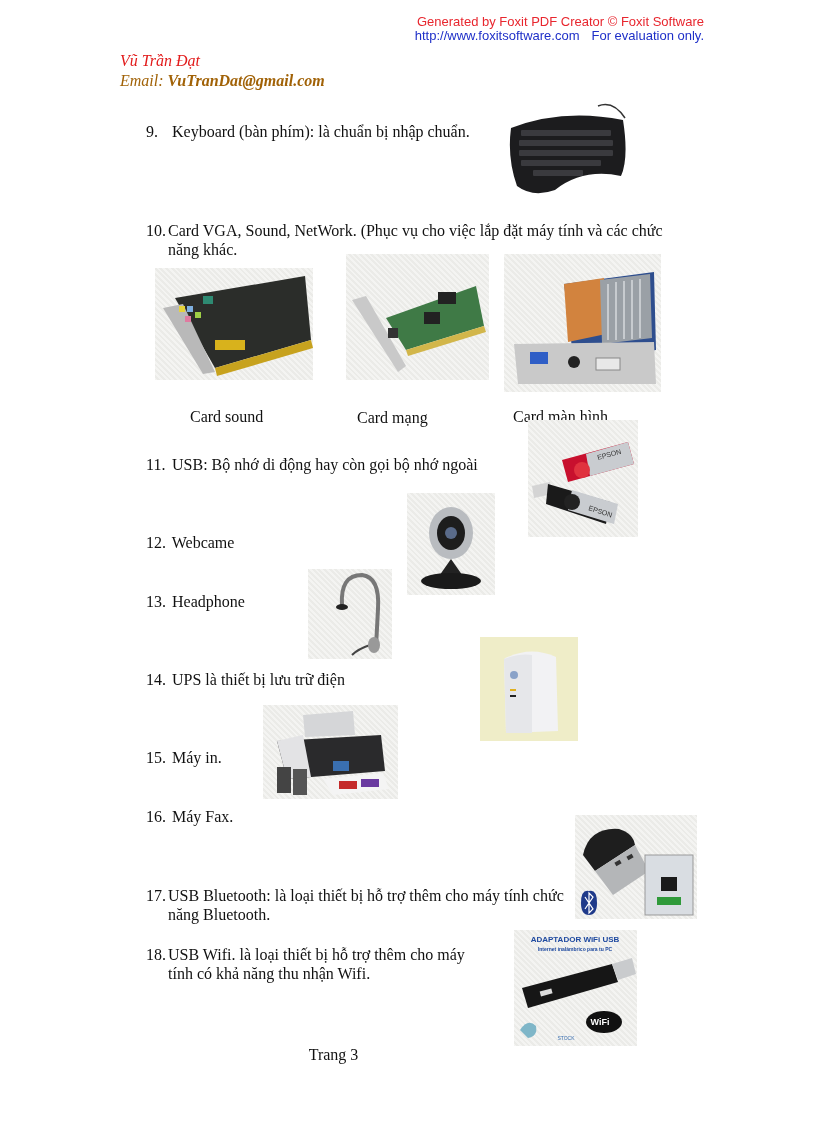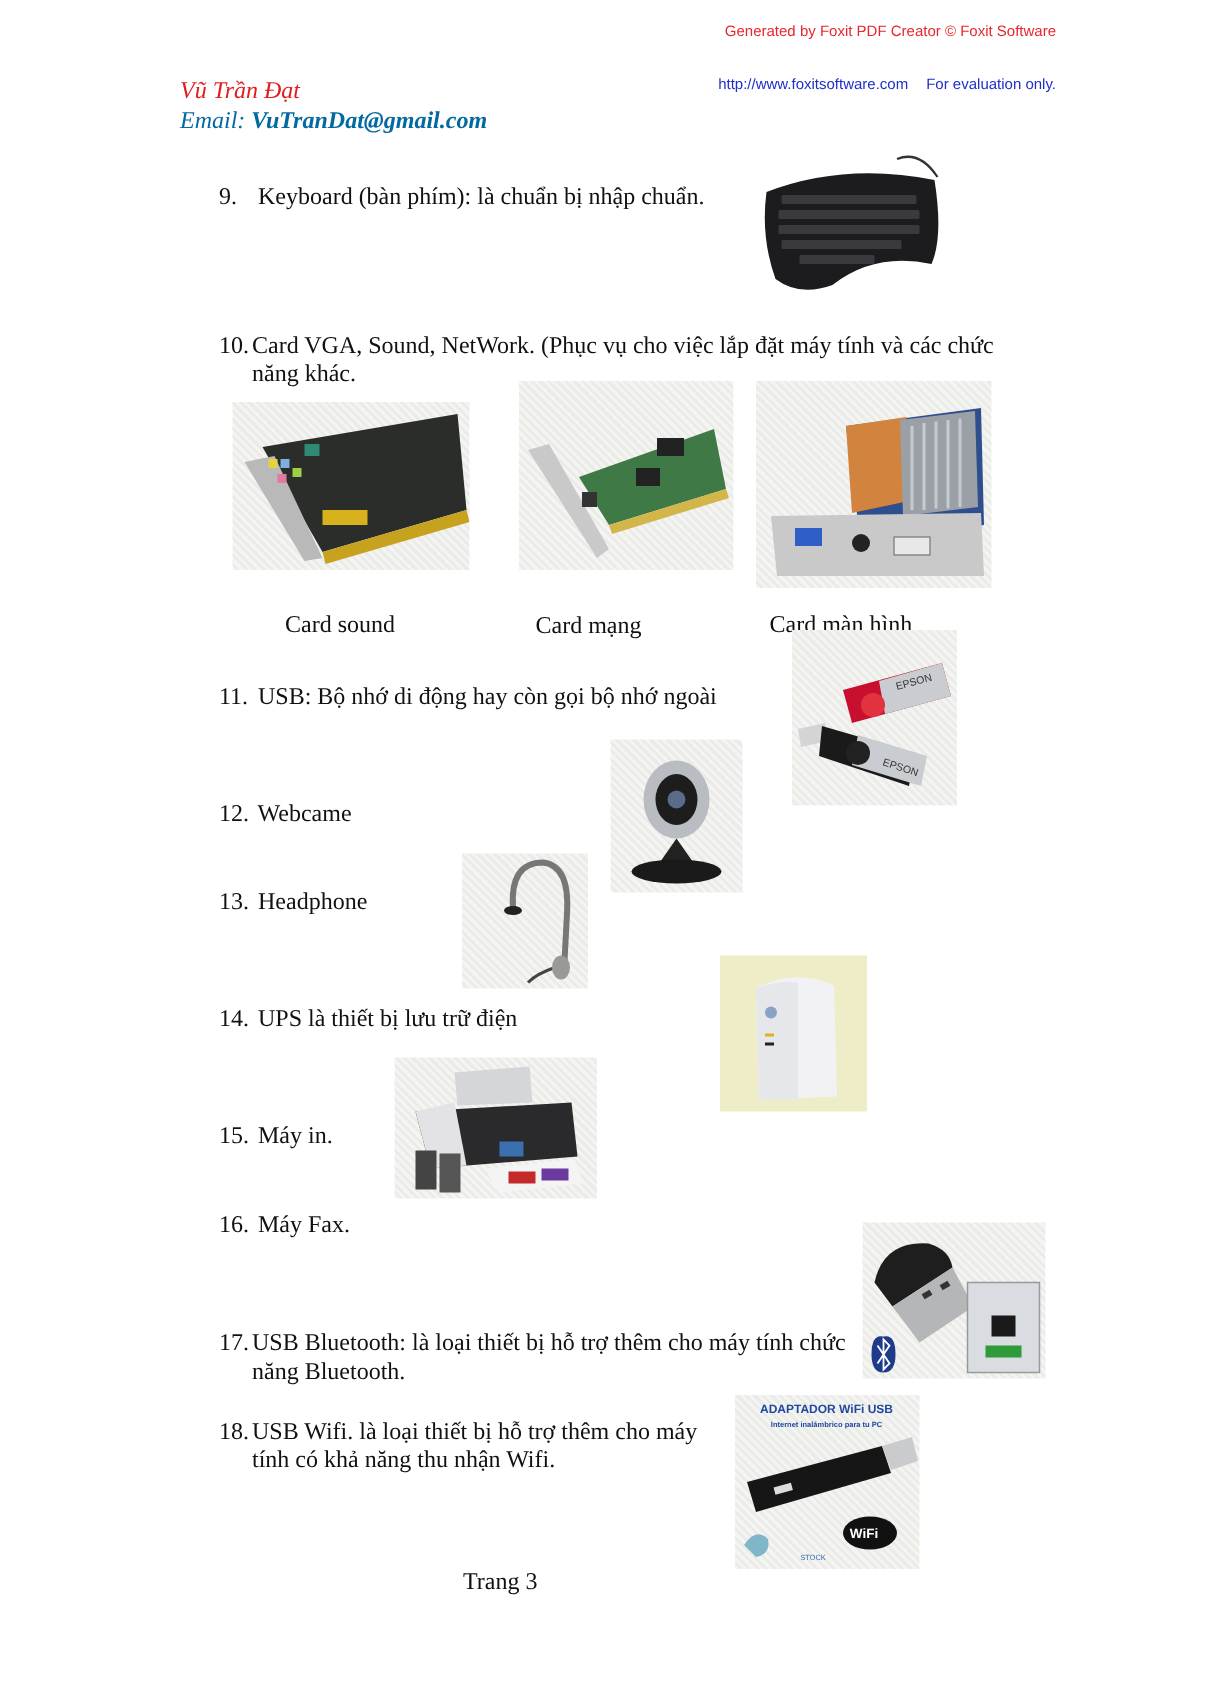--- a/index.html
+++ b/index.html
@@ -1,26 +1,26 @@
 <!DOCTYPE html>
 <html><head>
 <meta charset="utf-8">
 <style>
   html, body { margin: 0; padding: 0; background: #ffffff; }
   body { width: 816px; height: 1123px; position: relative; overflow: hidden;
          font-family: "Liberation Serif", "DejaVu Serif", serif; color: #111; }
   .abs { position: absolute; }
   .watermark { right: 112px; top: 15px; text-align: right;
-               font-family: "Liberation Sans", "DejaVu Sans", sans-serif; font-size: 10px; line-height: 14px; }
+               font-family: "Liberation Sans", "DejaVu Sans", sans-serif; font-size: 13px; line-height: 14px; }
   .wm-line1 { color: #e8262e; white-space: nowrap; }
-  .wm-line2 { color: #1e2fc8; white-space: nowrap; margin-top: 21px; }
+  .wm-line2 { color: #1e2fc8; white-space: nowrap; }
   .wm-line2 .gap { display: inline-block; width: 12px; }
   .author { left: 120px; top: 51px; font-style: italic; font-size: 16px; line-height: 20px; }
   .author-name { color: #e21b1b; }
-  .author-email { color: #0369a1; }
+  .author-email { color: #a16207; }
   .author-email b { font-weight: bold; }
   .item { font-size: 16px; line-height: 19px; white-space: nowrap; }
   .item .num { display: inline-block; width: 22px; }
   .indent { padding-left: 22px; }
   .caption { font-size: 16px; line-height: 19px; white-space: nowrap; margin-top: 18px; }
   .pic { background: repeating-linear-gradient(45deg, #f4f4f2 0 2px, #ebebe8 2px 4px); overflow: hidden; }
   .footer { left: 0; width: 667px; top: 1046px; text-align: center; font-size: 16px; }
 </style>
 </head>
 <body>
@@ -208,21 +208,21 @@
     <rect x="82" y="82" width="24" height="8" fill="#2f9a3a"></rect>
     <path d="M14 76 Q22 74 22 88 Q22 100 14 100 Q6 100 6 88 Q6 74 14 76 Z" fill="#1f3a8a"></path>
     <path d="M10 82 L18 94 L14 98 L14 78 L18 82 L10 94" stroke="#fff" stroke-width="1.2" fill="none"></path>
   </svg>
 </div>
 
 <div class="abs item" style="left:146px; top:945px;">
   <div><span class="num">18.</span><span>USB Wifi. là loại thiết bị hỗ trợ thêm cho máy</span></div>
   <div class="indent">tính có khả năng thu nhận Wifi.</div>
 </div>
-<div class="abs pic" style="left:490px; top:930px; width:123px; height:116px;">
+<div class="abs pic" style="left:514px; top:930px; width:123px; height:116px;">
   <svg width="123" height="116" viewBox="0 0 123 116">
     <text x="61" y="12" text-anchor="middle" font-size="8" font-weight="bold" font-family="Liberation Sans, sans-serif" fill="#1f4aa0">ADAPTADOR WiFi USB</text>
     <text x="61" y="21" text-anchor="middle" font-size="5" font-weight="bold" font-family="Liberation Sans, sans-serif" fill="#1f4aa0">Internet inalámbrico para tu PC</text>
     <polygon points="8,58 98,34 104,52 14,78" fill="#161616"></polygon>
     <polygon points="98,34 118,28 122,44 104,50" fill="#c9cbcd"></polygon>
     <rect x="26" y="60" width="12" height="5" fill="#ddd" transform="rotate(-15 32 62)"></rect>
     <ellipse cx="90" cy="92" rx="18" ry="11" fill="#111"></ellipse>
     <text x="86" y="95" text-anchor="middle" font-size="9" font-weight="bold" font-family="Liberation Sans, sans-serif" fill="#fff">WiFi</text>
     <path d="M6 100 Q14 88 22 96 Q24 106 14 108 Z" fill="#7fb6c8"></path>
     <text x="52" y="110" text-anchor="middle" font-size="5" font-family="Liberation Sans, sans-serif" fill="#3a6fb0">STOCK</text>

